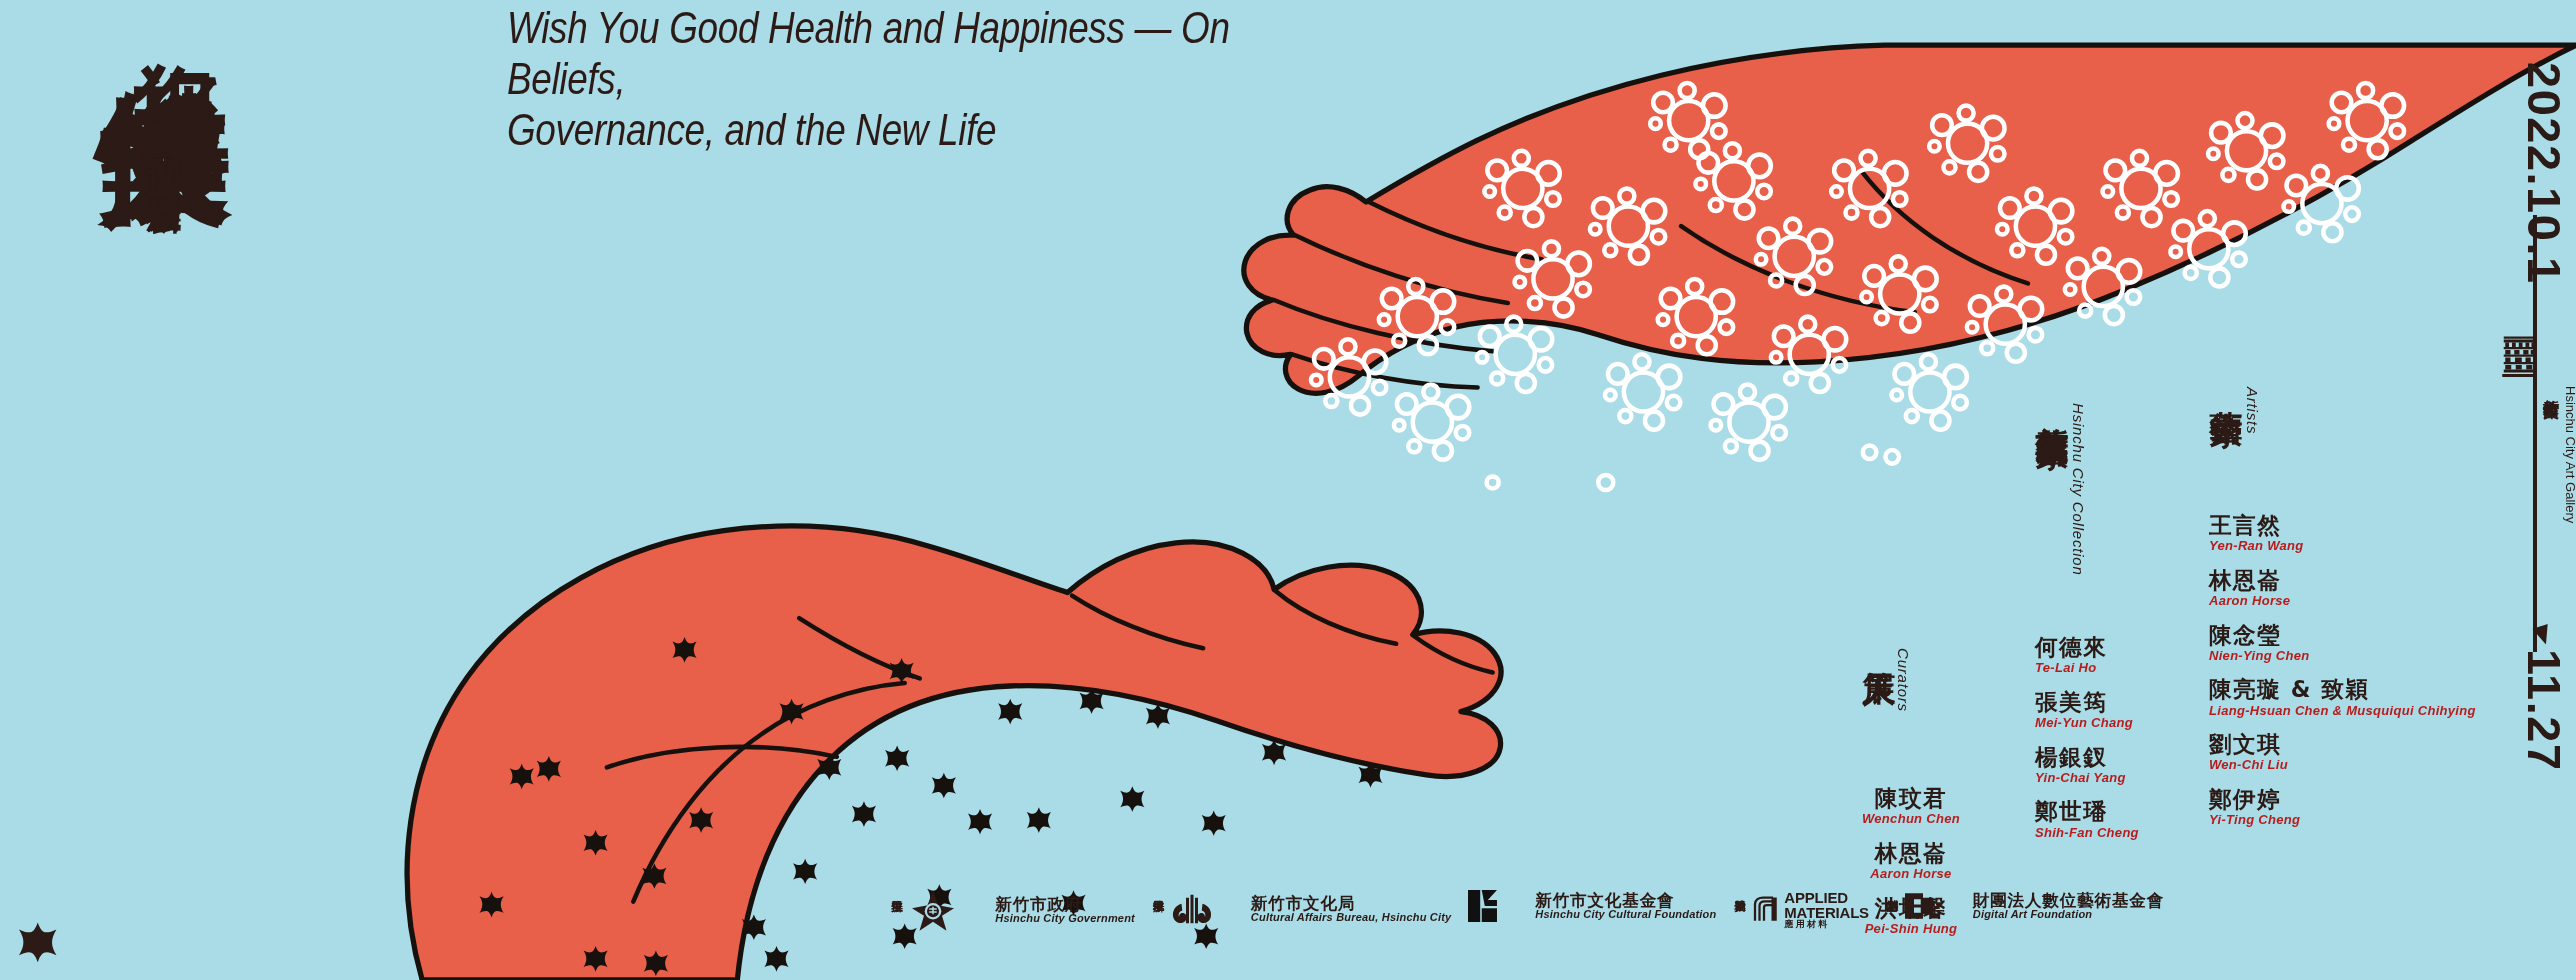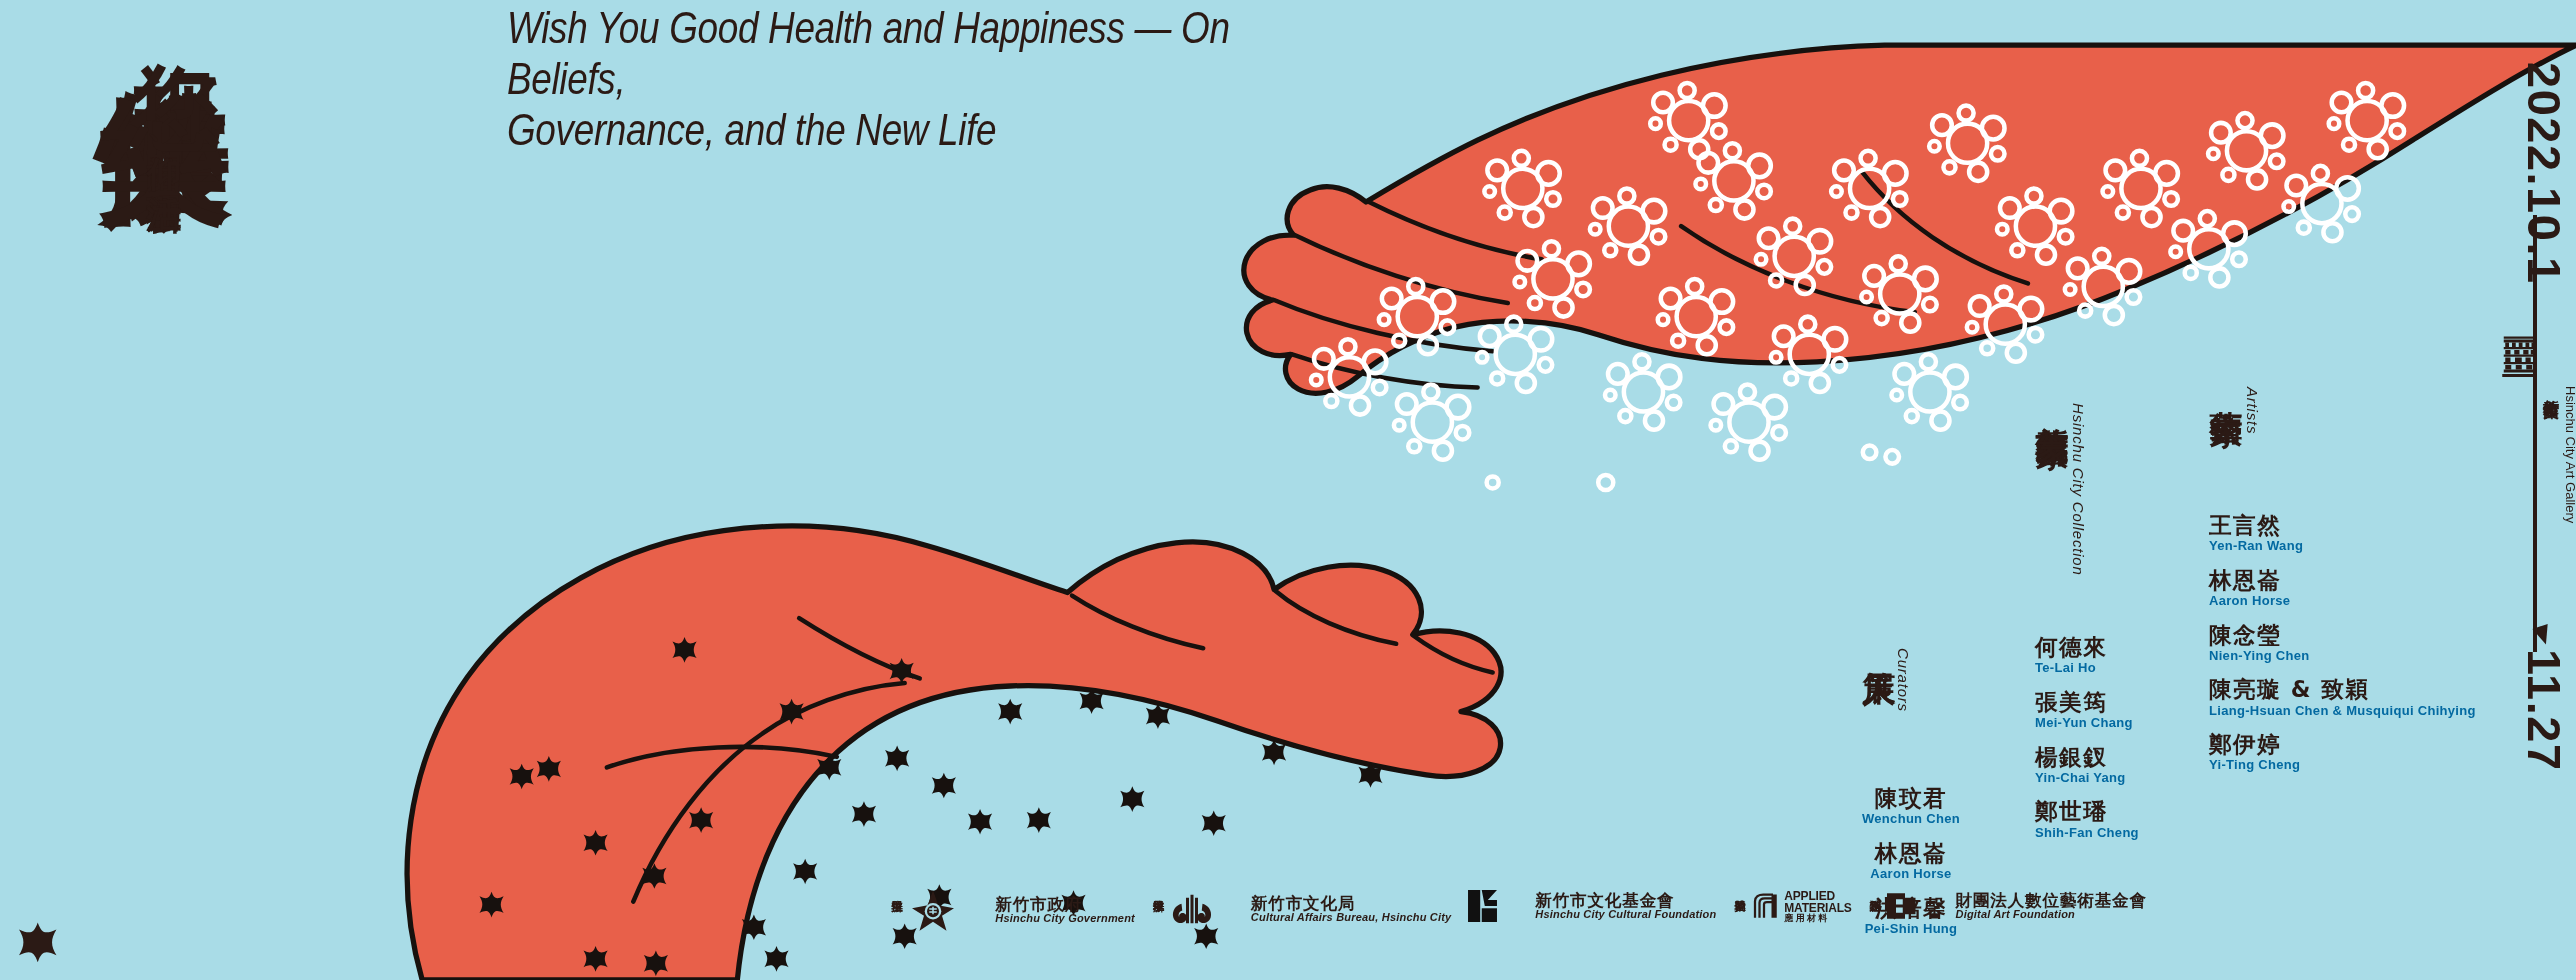--- a/index.html
+++ b/index.html
@@ -81,21 +81,21 @@
   .col-head-cn{
     position:absolute;left:0;top:0;font-size:35px;font-weight:700;line-height:1.03;
     writing-mode:vertical-rl;text-orientation:upright;letter-spacing:1.5px;color:#2b1a15;
   }
   .col-head-en{
     position:absolute;font-size:15px;font-style:italic;font-weight:400;
     writing-mode:vertical-rl;text-orientation:mixed;letter-spacing:0.8px;color:#2b1a15;
   }
   .person{margin-bottom:13px;}
   .person-cn{font-size:22.6px;font-weight:700;line-height:1.16;letter-spacing:1.5px;color:#2b1a15;}
-  .person-en{font-size:13px;font-weight:700;line-height:1.2;letter-spacing:0.3px;color:#0369a1;}
+  .person-en{font-size:13px;font-style:italic;font-weight:700;line-height:1.2;letter-spacing:0.3px;color:#b91c1c;}
 
   #col-curators{left:1862px;top:645px;width:151px;}
   #col-curators .col-head{height:139px;}
   #col-curators .col-head-cn{font-size:33px;}
   #col-curators .col-head-en{left:33px;top:3px;}
   #col-curators .people{position:absolute;left:0px;top:140px;text-align:center;}
 
   #col-collection{left:2035px;top:400px;width:158px;}
   #col-collection .col-head{height:219px;}
   #col-collection .col-head-cn{font-size:33px;}
@@ -115,21 +115,21 @@
     font-size:11.3px;font-weight:700;line-height:1.08;letter-spacing:0px;
     writing-mode:vertical-rl;text-orientation:upright;color:#2b1a15;
     margin-right:6.8px;padding-top:0.8px;
   }
   .sponsor-logo{display:flex;align-items:center;}
   .sponsor-mark{flex:0 0 auto;margin-right:5.3px;}
   .sponsor-text{line-height:1.05;margin-left:33px;}
   .sponsor-cn{font-size:16.6px;font-weight:700;letter-spacing:0.8px;color:#2b1a15;white-space:nowrap;}
   .sponsor-en{font-size:11px;font-weight:700;letter-spacing:0.2px;color:#2b1a15;white-space:nowrap;font-style:italic;}
   .am-text{line-height:1.0;}
-  .am-en{font-size:12px;font-weight:700;letter-spacing:-0.2px;color:#2b1a15;}
+  .am-en{font-size:15px;font-weight:700;letter-spacing:-0.2px;color:#2b1a15;}
   .am-cn{font-size:9px;font-weight:700;letter-spacing:2.3px;color:#2b1a15;}
 </style>
 </head>
 <body>
 
 <div id="poster">
 
   <div id="artwork">
     <svg viewBox="0 0 3417 1300" xmlns="http://www.w3.org/2000/svg" aria-hidden="true">
       <defs>
@@ -395,20 +395,24 @@
       </div>
       <div class="person">
         <div class="person-cn cjk">陳念瑩</div>
         <div class="person-en">Nien-Ying Chen</div>
       </div>
       <div class="person">
         <div class="person-cn cjk">陳亮璇 &amp; 致穎</div>
         <div class="person-en">Liang-Hsuan Chen &amp; Musquiqui Chihying</div>
       </div>
       <div class="person">
+        <div class="person-cn cjk">劉文琪</div>
+        <div class="person-en">Wen-Chi Liu</div>
+      </div>
+      <div class="person">
         <div class="person-cn cjk">鄭伊婷</div>
         <div class="person-en">Yi-Ting Cheng</div>
       </div>
     </div>
   </div>
 
   <div id="sponsors">
 
     <div class="sponsor-group">
       <div class="sponsor-role cjk">主辦單位</div>

